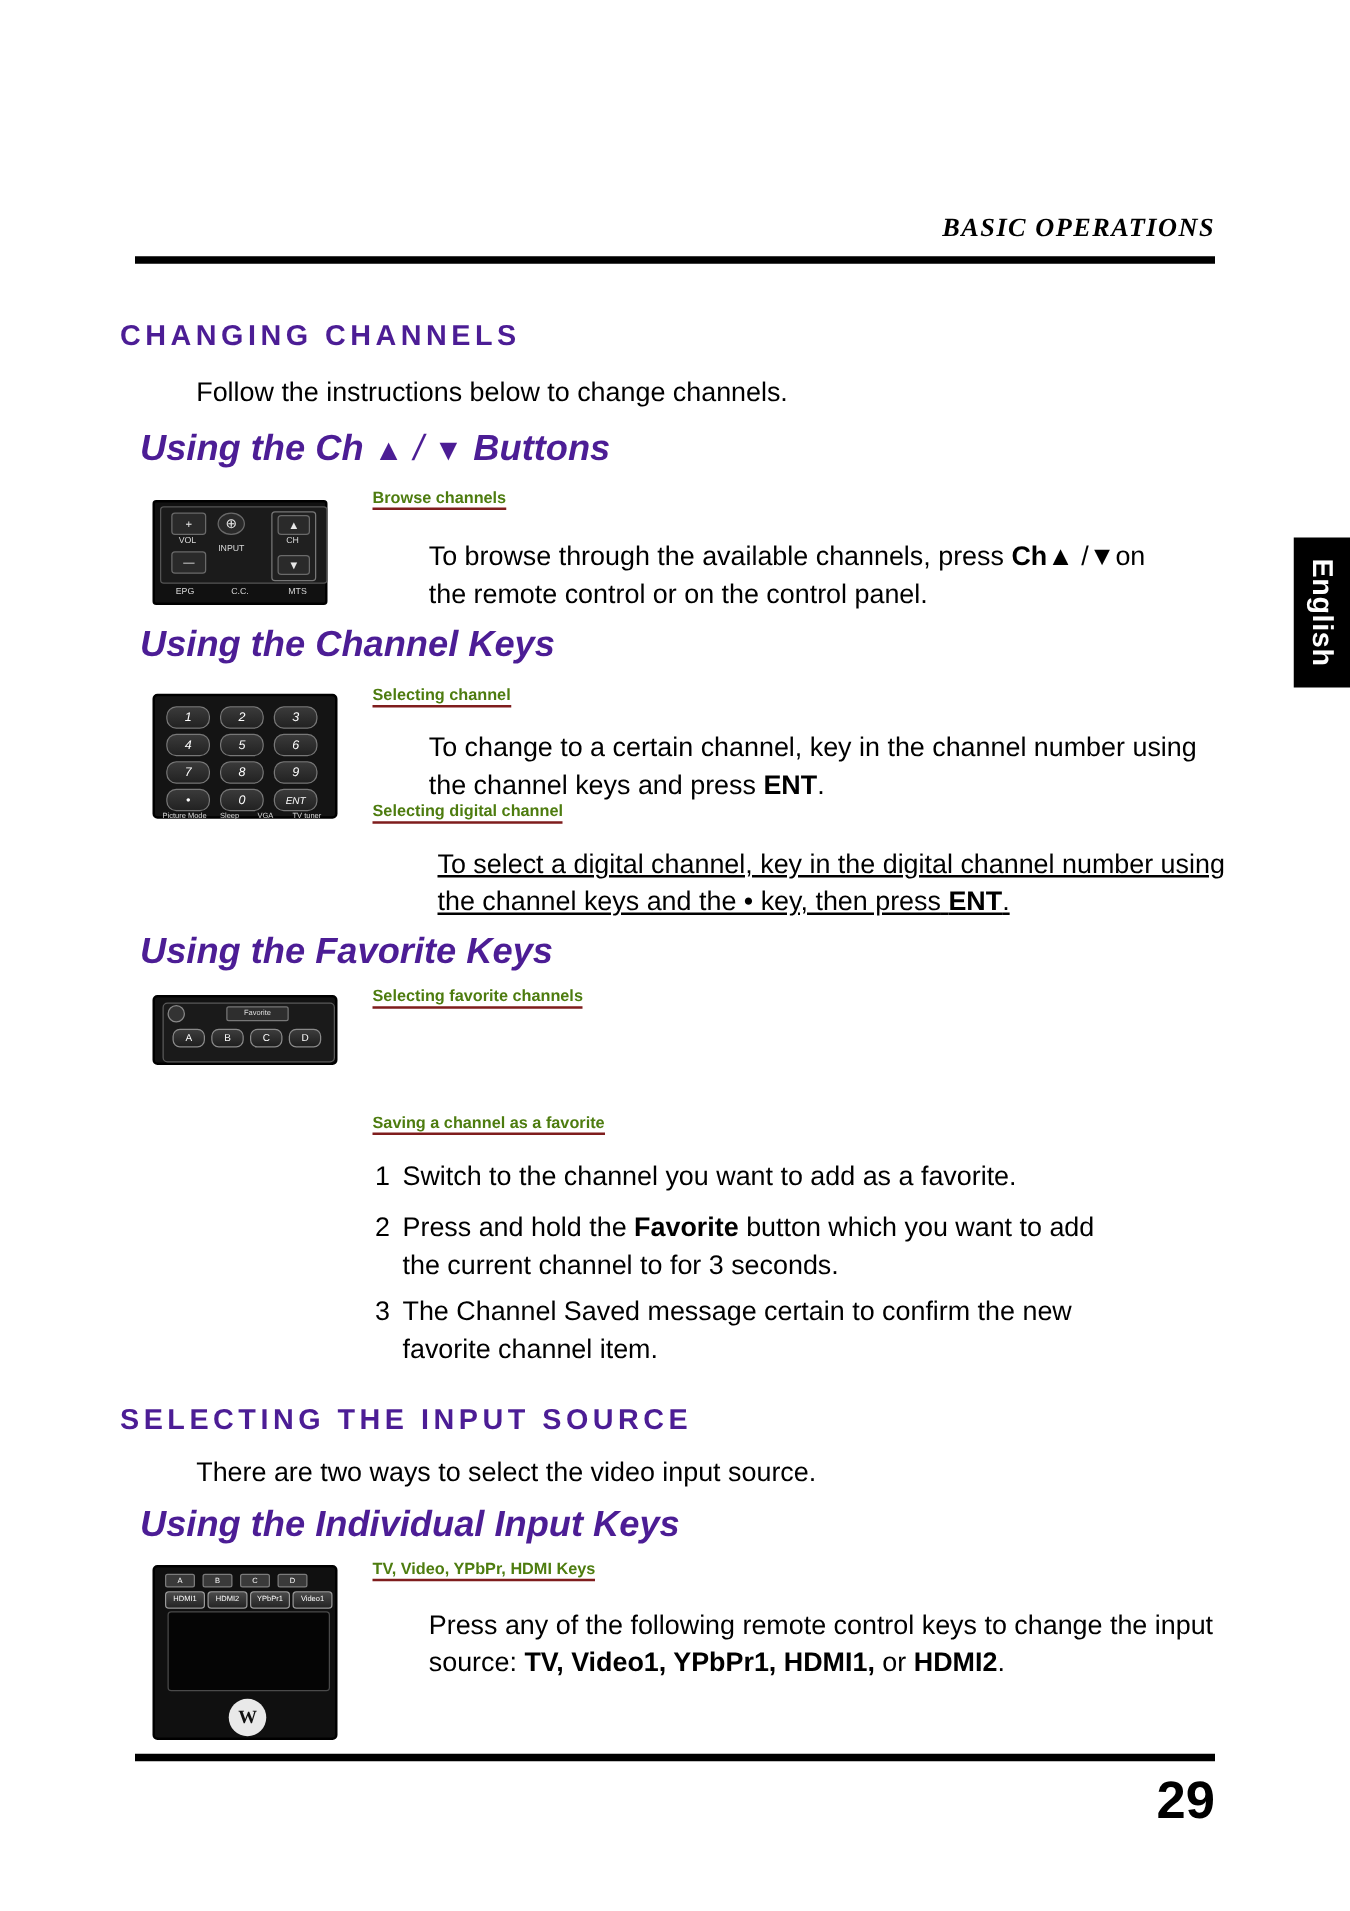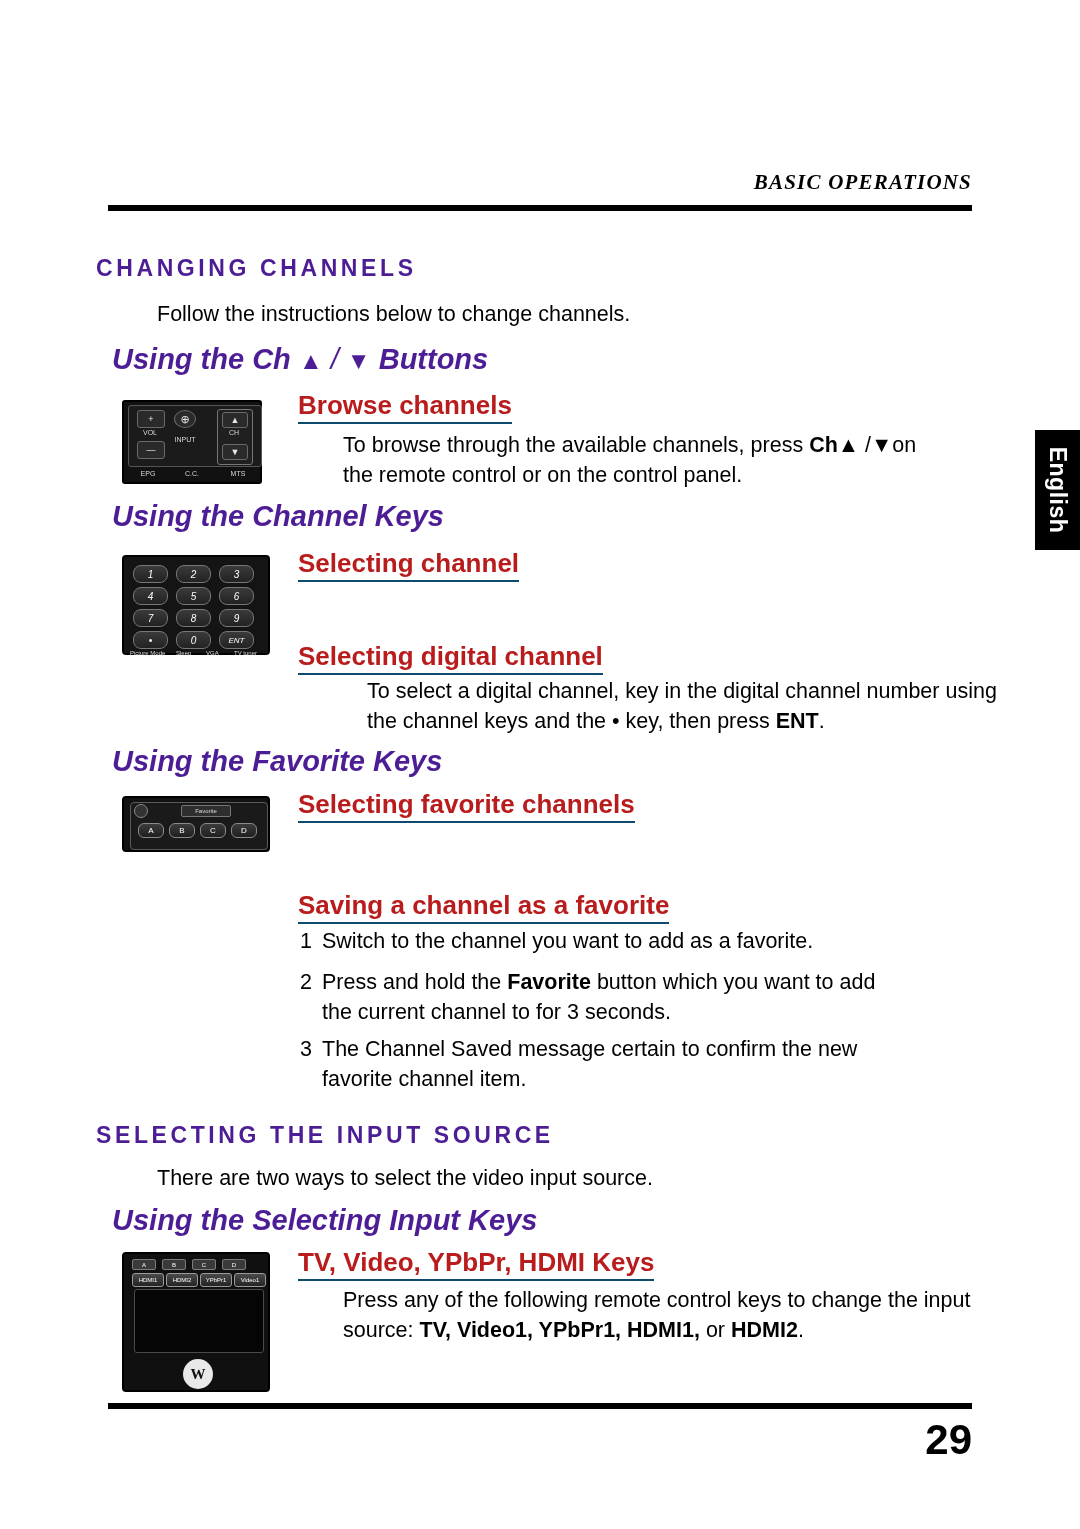--- a/index.html
+++ b/index.html
@@ -88,24 +88,24 @@
     position: absolute;
     left: 112px;
     font-size: 29px;
     font-weight: bold;
     font-style: italic;
     color: #4c1d95;
     white-space: nowrap;
   }
   .underline-head {
     position: absolute;
-    font-size: 26px;
-    font-weight: bold;
-    color: #b91c1c;
-    border-bottom: 2px solid #0c4a6e;
+    font-size: 13px;
+    font-weight: bold;
+    color: #4d7c0f;
+    border-bottom: 2px solid #7f1d1d;
     padding-bottom: 1px;
     white-space: nowrap;
   }
   .bld { font-weight: bold; }
 
   
   .num-item {
     position: absolute;
     font-size: 21.5px;
     line-height: 30px;
@@ -324,23 +324,28 @@
     <div class="padkey" style="left:52px; top:74px;">0</div>
     <div class="padkey" style="left:95px; top:74px; font-size:8px;">ENT</div>
 
     <div class="padlabel" style="left:6px;  top:93px;">Picture Mode</div>
     <div class="padlabel" style="left:52px; top:93px;">Sleep</div>
     <div class="padlabel" style="left:82px; top:93px;">VGA</div>
     <div class="padlabel" style="left:110px;top:93px;">TV tuner</div>
   </div>
 
   <div class="underline-head" style="left:298px; top:548px;">Selecting channel</div>
+  <div class="body-text" style="left:298px; top:583px; width:680px;">
+    <span>To change to a certain channel, key in the channel number using</span><br>
+    <span>the channel keys and press</span>
+    <span class="bld">ENT</span><span>.</span>
+  </div>
 
   <div class="underline-head" style="left:298px; top:641px;">Selecting digital channel</div>
-  <div class="body-text" style="left:322px; top:676px; width:680px;">
+  <div class="body-text" style="left:305px; top:676px; width:680px;text-decoration:underline;">
     <span>To select a digital channel, key in the digital channel number using</span><br>
     <span>the channel keys and the • key, then press</span>
     <span class="bld">ENT</span><span>.</span>
   </div>
 
   <div class="h2-italic" style="top:745px;">Using the Favorite Keys</div>
 
   <div class="remote" id="remote-fav">
     <div class="frame">
       <div style="position:absolute; left:50px; top:2px; width:48px; height:10px; background:#2e2e2e; border:1px solid #777; border-radius:2px; color:#ddd; font-size:6px; display:flex; align-items:center; justify-content:center;">Favorite</div>
@@ -375,21 +380,21 @@
     <span class="n">3</span>
     <span class="t">
       <span>The Channel Saved message certain to confirm the new</span><br>
       <span>favorite channel item.</span>
     </span>
   </div>
 
   <div class="sec-head" style="top:1122px;">SELECTING THE INPUT SOURCE</div>
   <div class="body-text" style="left:112px; top:1163px; width:760px;">There are two ways to select the video input source.</div>
 
-  <div class="h2-italic" style="top:1204px;">Using the Selecting Input Keys</div>
+  <div class="h2-italic" style="top:1204px;">Using the Individual Input Keys</div>
 
   <div class="remote" id="remote-input">
     <div class="toprow">
       <div class="abcd" style="left:0px;">A</div>
       <div class="abcd" style="left:30px;">B</div>
       <div class="abcd" style="left:60px;">C</div>
       <div class="abcd" style="left:90px;">D</div>
     </div>
     <div class="ikey" style="left:8px;   top:19px;">HDMI1</div>
     <div class="ikey" style="left:42px;  top:19px;">HDMI2</div>

